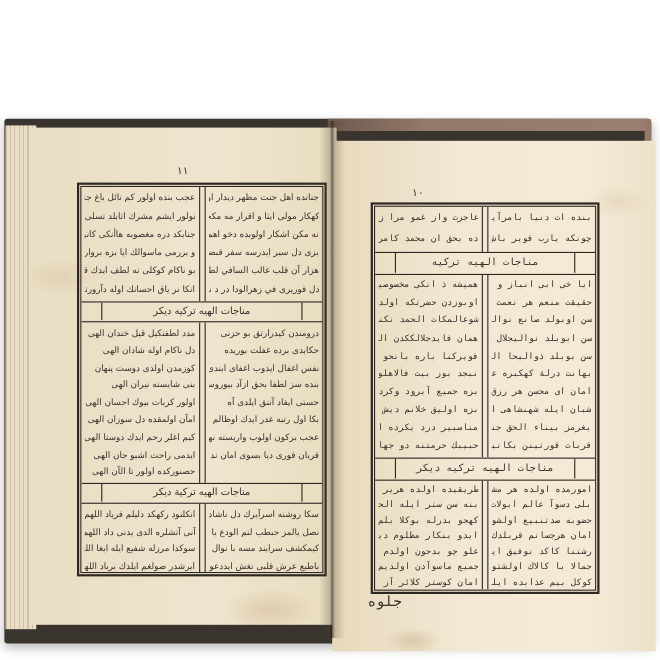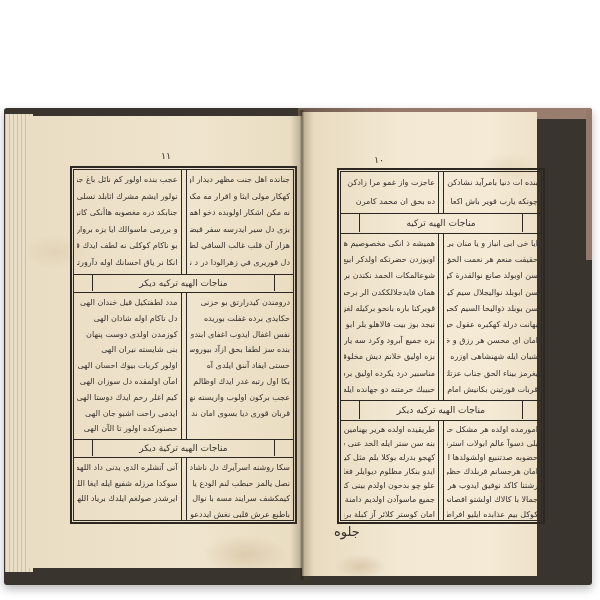--- a/index.html
+++ b/index.html
@@ -25,25 +25,26 @@
   }
   .page{position:absolute; overflow:visible;}
   .page.pleft{
     left:24px; top:8px; width:278px; height:452px;
     background:
       radial-gradient(ellipse 60px 28px at 78% 97%, rgba(150,110,60,.18), transparent 70%),
       radial-gradient(ellipse 50px 25px at 10% 30%, rgba(150,110,60,.10), transparent 70%),
       linear-gradient(to right,#e9ddc3,var(--page,#efe4cd) 60%,#e9dcc0);
   }
   .page.pright{
-    left:298px; top:4px; width:235px; height:464px;
+    left:298px; top:20px; width:294px; height:464px;
     background:
       radial-gradient(ellipse 36px 18px at 25% 98%, rgba(150,110,60,.22), transparent 70%),
       radial-gradient(ellipse 44px 22px at 88% 12%, rgba(150,110,60,.10), transparent 70%),
       linear-gradient(to right,#e7d9bd,#f2e8d3 40%,#f4ead6 80%,#eee1c8);
+    font-family: Liberation Mono, monospace;
   }
   .gutter{
     position:absolute; left:286px; top:2px; width:24px; height:470px; z-index:6;
     background:linear-gradient(to right, rgba(80,65,45,0) 0%, rgba(80,65,45,.25) 40%,
       rgba(35,28,20,.6) 50%, rgba(80,65,45,.25) 60%, rgba(80,65,45,0) 100%);
     pointer-events:none;
   }
   .frame{position:absolute; border:2px solid var(--rule,#2c2721);}
   .frame.fleft{left:42px; top:50px; width:223px; height:354px;}
   .frame.fright{left:35px; top:56px; width:204px; height:352px;}
@@ -159,20 +160,21 @@
             <div class="col">
 
             <div class="line">سكا روشنه اسرآيرك دل ناشاد اللهم</div>
                 <div class="line">نصل يالمز حبطب لنم الودع يا عالمده</div>
                 <div class="line">كيمكشف سرايند مسه با نوال المسود شديد</div>
                 <div class="line">باطبع عرش قلبى نغش ايددعون وطنكا هده</div>
               </div>
             <div class="col-divider"></div>
             <div class="col">
 
+            <div class="line">انكلنود ركهكد دليلم فرياد اللهم</div>
                 <div class="line">آنى آتشلره الدى يدنى داد اللهم</div>
                 <div class="line">سوكدا مرزله شفيع ايله ايغا اللهم</div>
                 <div class="line">ايرشدر صولغم ايلدك برياد اللهم</div>
               </div>
           </div>
 
         </div>
       </div>
     </div>
 

